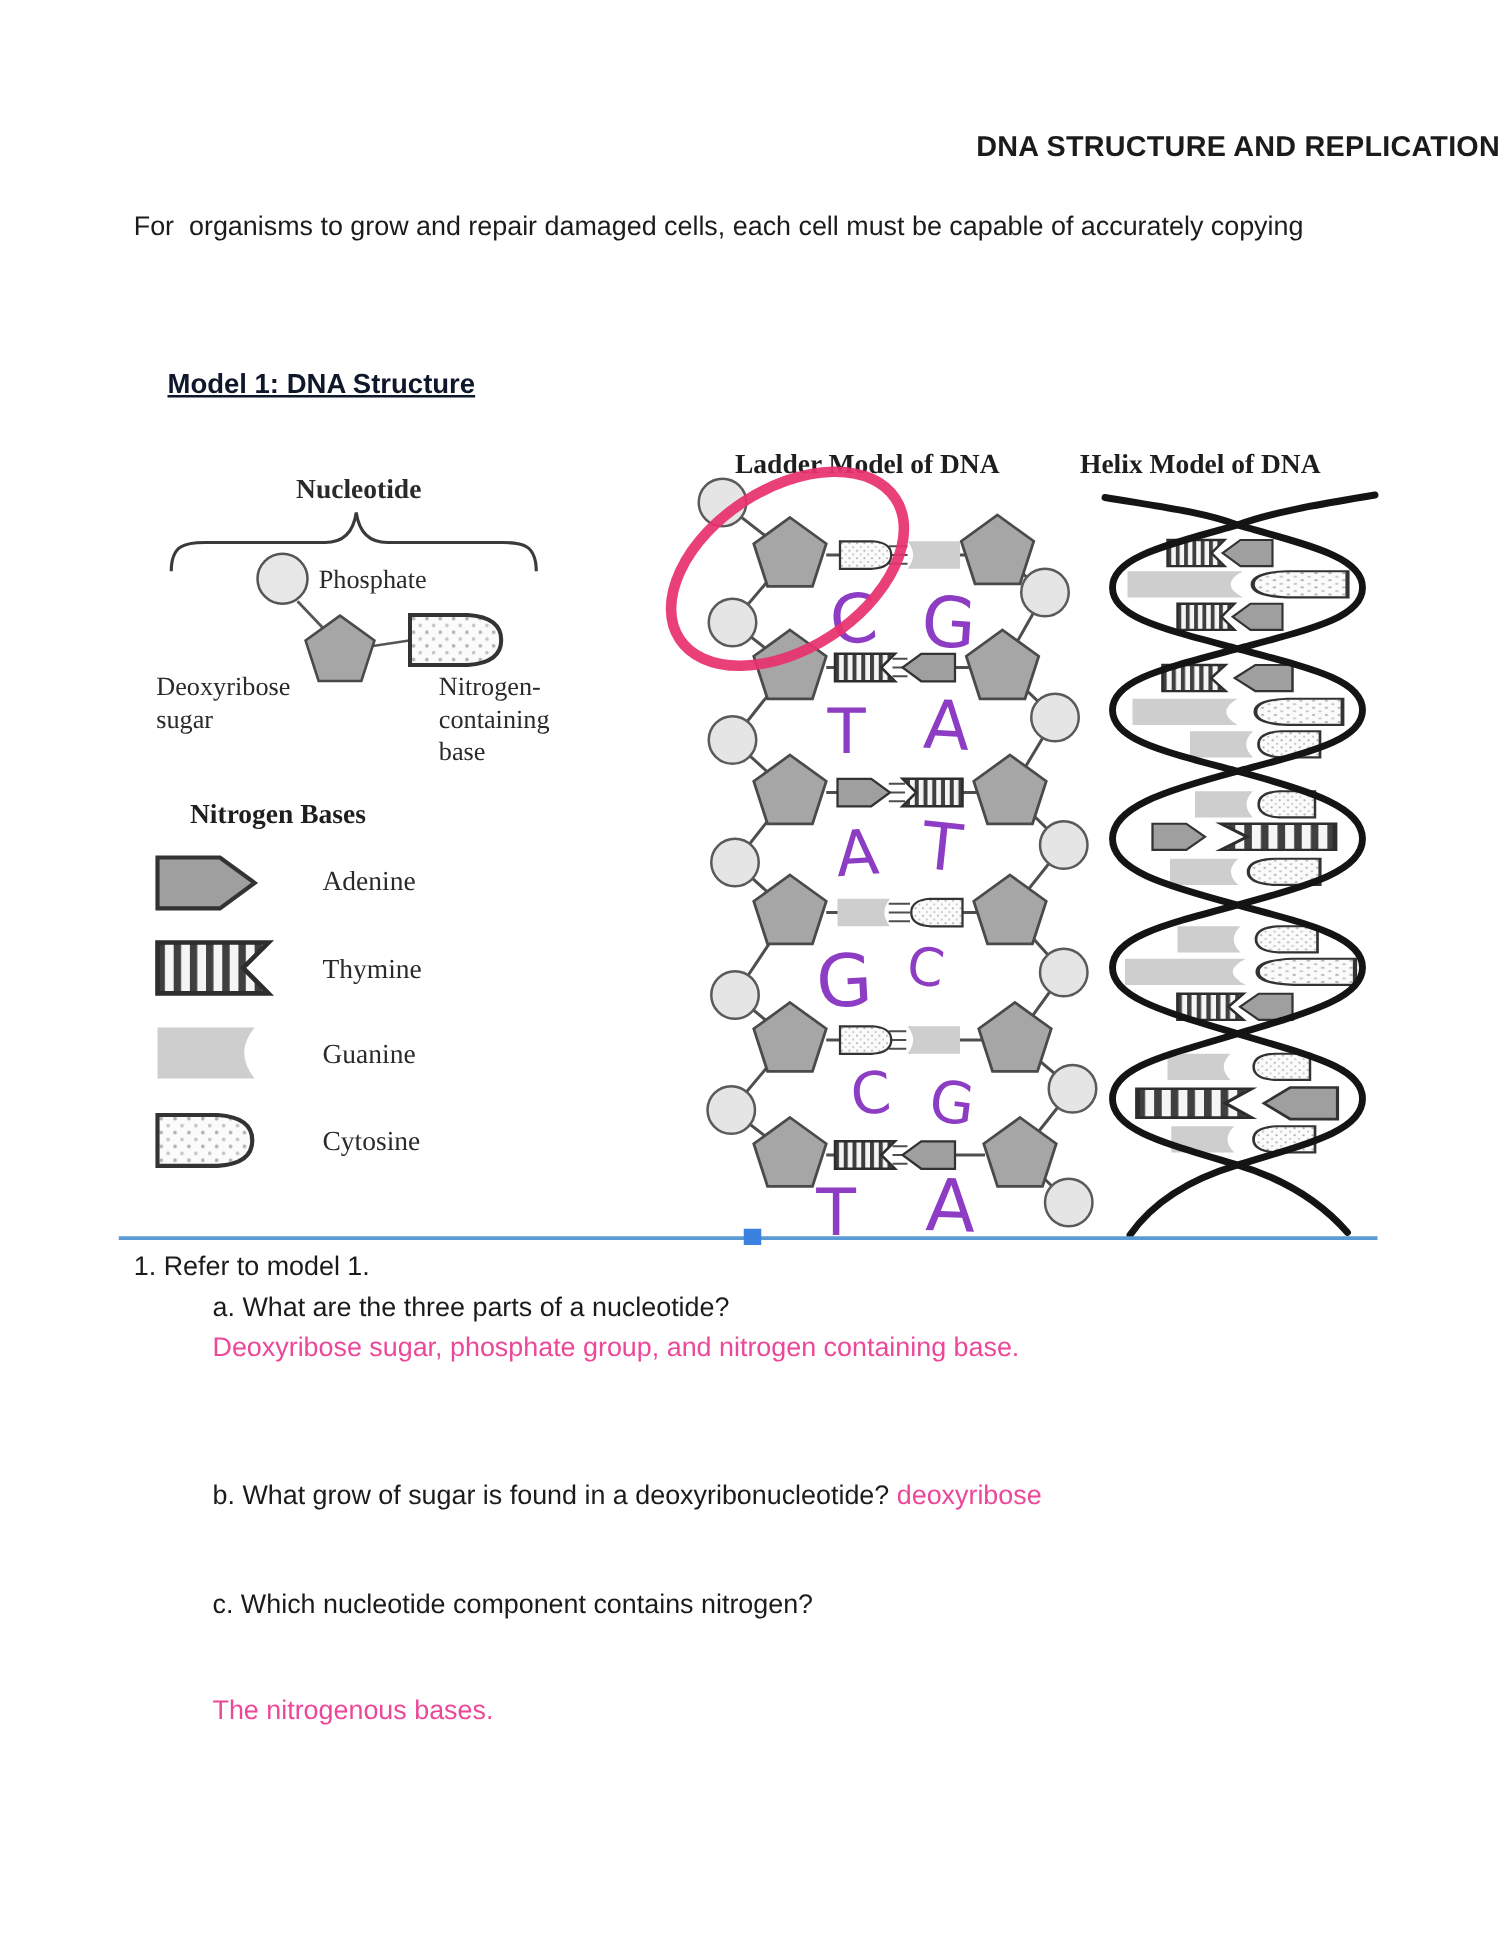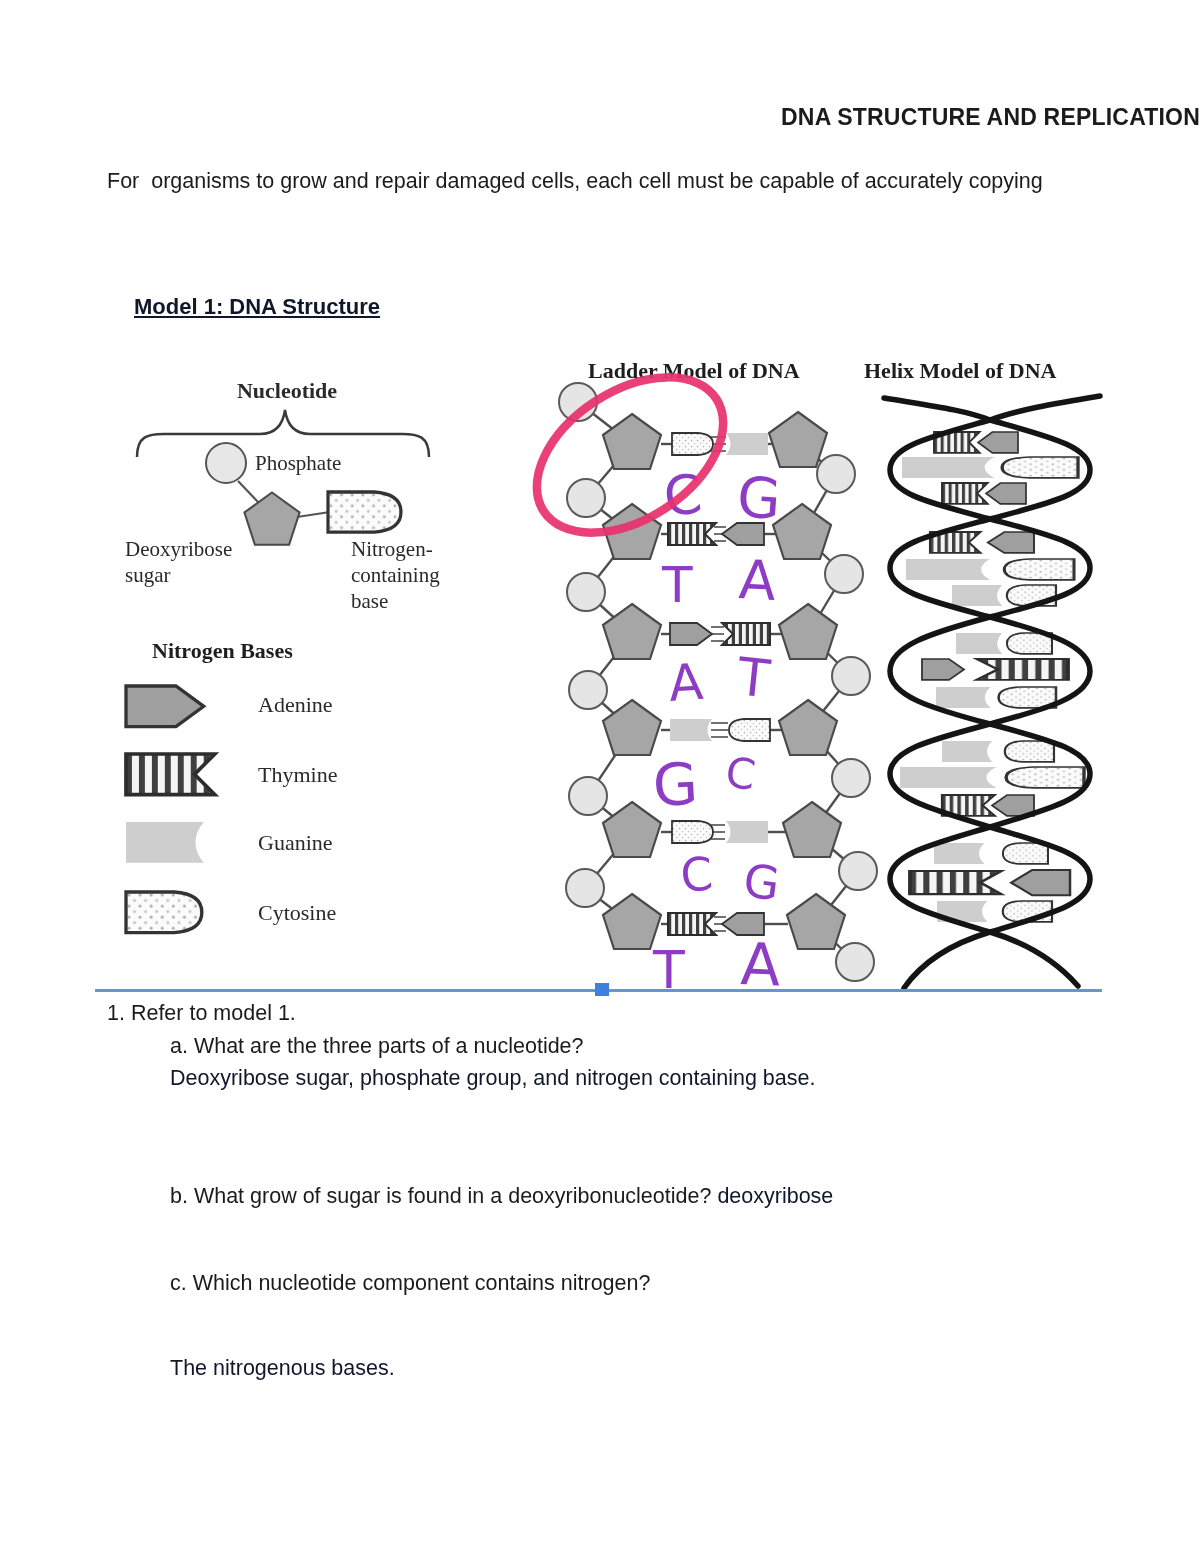--- a/index.html
+++ b/index.html
@@ -11,21 +11,21 @@
   .doc-title{top:104px;left:0;width:1200px;text-align:right;
     font-size:23px;font-weight:bold;letter-spacing:.2px;}
   .para{left:107px;top:167px;width:1020px;font-size:21.5px;line-height:28.6px;}
   .para .pline{white-space:pre;}
   .model-heading{left:110px;top:294px;font-size:22px;font-weight:bold;
     color:#0f172a;text-decoration:underline;margin-left:24px;}
   .model-title{font-family:Liberation Serif, serif;font-weight:bold;
     font-size:22px;color:#1e1e1e;white-space:nowrap;}
   .legend-label{font-family:Liberation Serif, serif;font-size:22px;color:#2a2a2a;}
   .q{font-size:21.5px;white-space:pre;}
-  .red{color:#0f172a;}
+  .red{color:#ec4899;}
   .svgtext{font-family:"Liberation Serif",serif;font-size:21px;fill:#2a2a2a;}
   .svgtext.b{font-weight:bold;font-size:22px;}
   .hw{font-family:"DejaVu Sans",sans-serif;fill:#8d3cc4;}
   .divider-line{left:95px;top:989px;width:1007px;height:3px;background:#5b9bd5;}
   .divider-handle{left:595px;top:983px;width:14px;height:13px;background:#3b82e0;}
   svg{display:block;overflow:visible;}
 </style>
 </head>
 <body>
 

